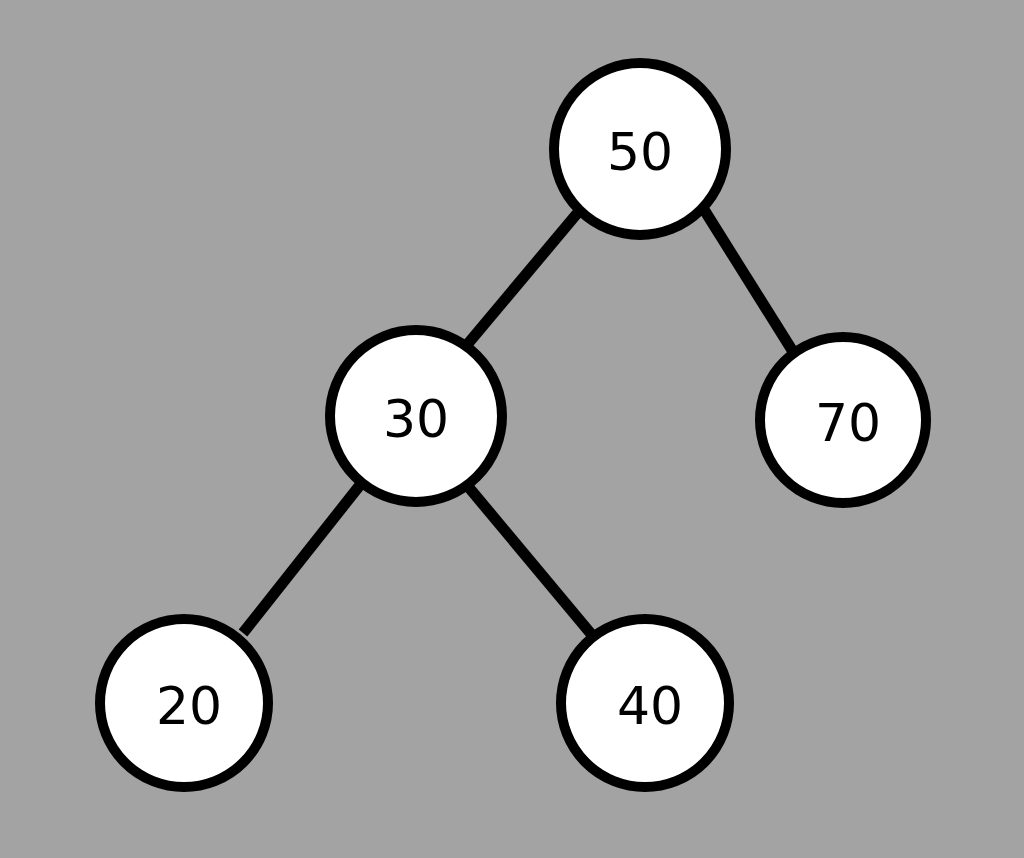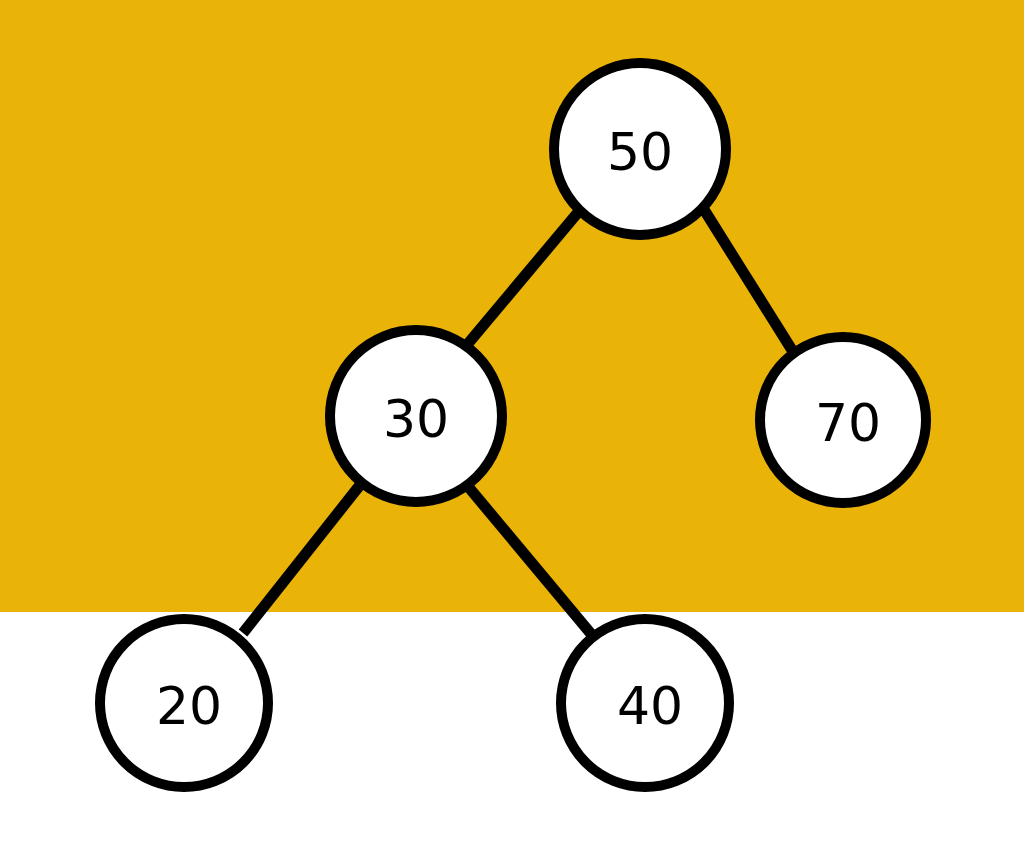--- a/index.html
+++ b/index.html
@@ -10,22 +10,22 @@
   }
   body {
     width: 1024px;
     height: 858px;
     font-family: "DejaVu Sans", sans-serif;
     overflow: hidden;
   }
   #tree-canvas {
     position: relative;
     width: 1024px;
-    height: 612px;
-    background: #eab308;
+    height: 858px;
+    background: #a3a3a3;
   }
   svg.tree-svg {
     display: block;
     width: 1024px;
     height: 858px;
   }
   .edge-line {
     stroke: #000000;
     stroke-width: 11;
     stroke-linecap: butt;

